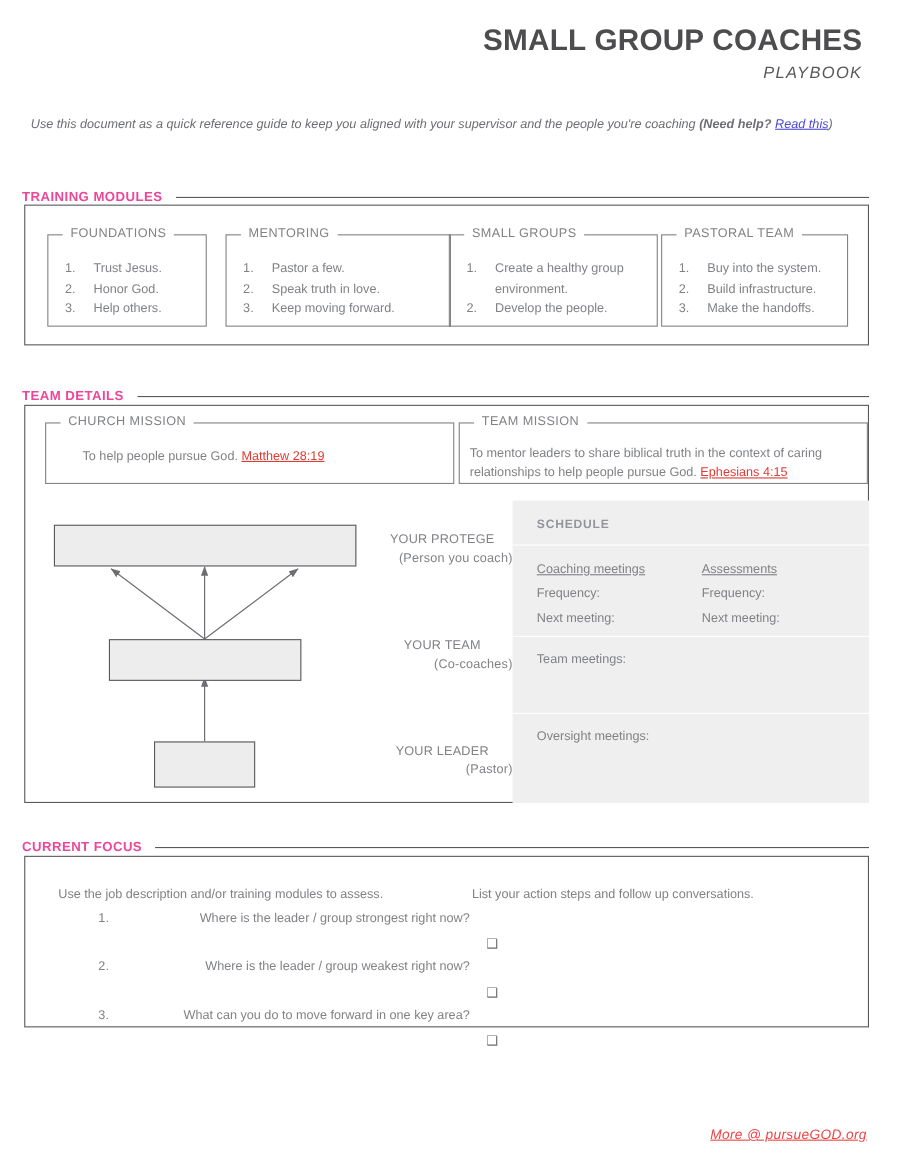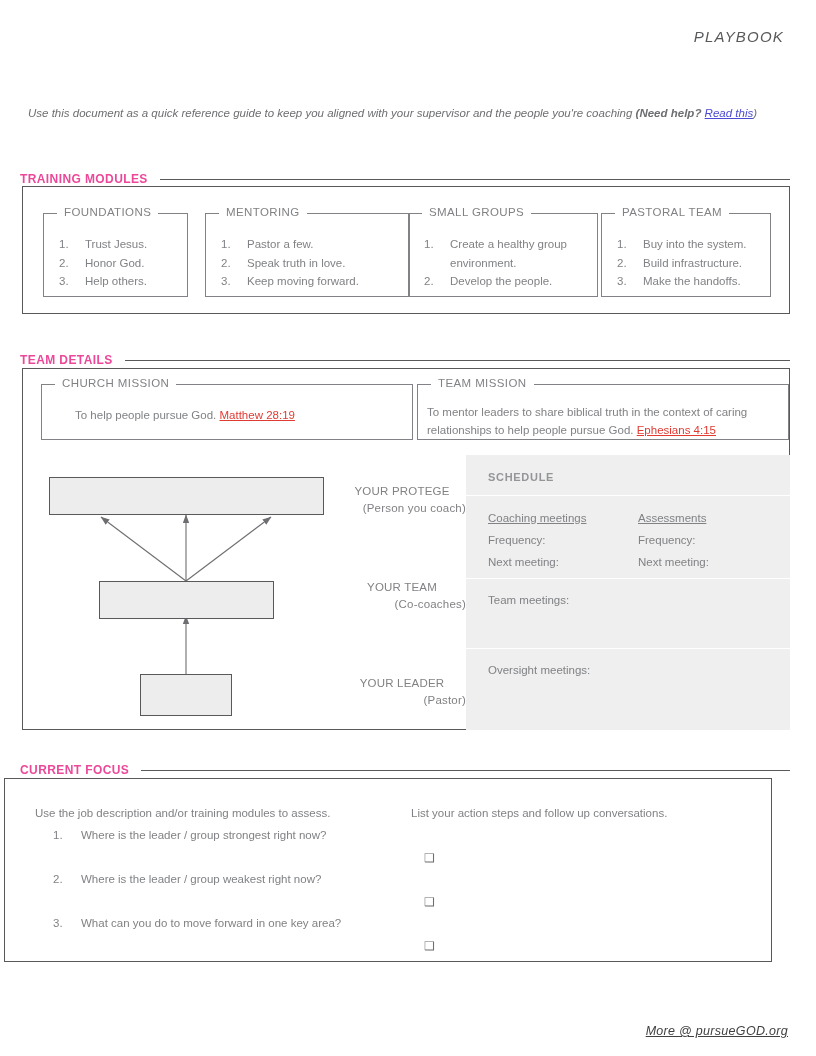--- a/index.html
+++ b/index.html
@@ -107,27 +107,28 @@
   ol.cflist li .txt { flex:1; }
   .chk {
     position:absolute; font-size:12px; color:#6d6e71;
     line-height:1;
   }
 
   
   .footer {
     position:absolute; bottom:18px; right:28px;
     font-size:12.5px; font-style:italic; letter-spacing:0.3px;
-    color:#404040; text-decoration:underline;
+    color:#ef4444; text-decoration:underline;
   }
 </style>
 </head>
 <body>
 
 <div class="header">
+  <div class="title">SMALL GROUP COACHES</div>
   <div class="subtitle">PLAYBOOK</div>
 </div>
 
 <div class="intro"><span>Use this document as a quick reference guide to keep you aligned with your supervisor and the people you're coaching </span><b>(Need help?</b><span> </span><a href="#" class="link-blue">Read this</a><span>)</span></div>
 
 <div class="sec-head" style="top:172px;">
   <div class="label">TRAINING MODULES</div>
   <div class="rule"></div>
 </div>
 
@@ -289,21 +290,21 @@
     <span class="l1">YOUR LEADER</span>
     <span class="l2">(Pastor)</span>
   </div>
 </div>
 
 <div class="sec-head" style="top:763px;">
   <div class="label">CURRENT FOCUS</div>
   <div class="rule"></div>
 </div>
 
-<div class="panel" style="left:4px; top:778px; width:768px; height:184px;">
+<div class="panel" style="left:22px; top:778px; width:768px; height:156px;text-align:right;">
 
   <div class="cf-lead" style="left:30px; top:28px;">Use the job description and/or training modules to assess.</div>
 
   <ol class="cflist" style="left:44px; top:50px; width:360px;">
     <li>
         <span class="num">1.</span>
         <span class="txt">Where is the leader / group strongest right now?</span>
       </li>
     <li>
         <span class="num">2.</span>

